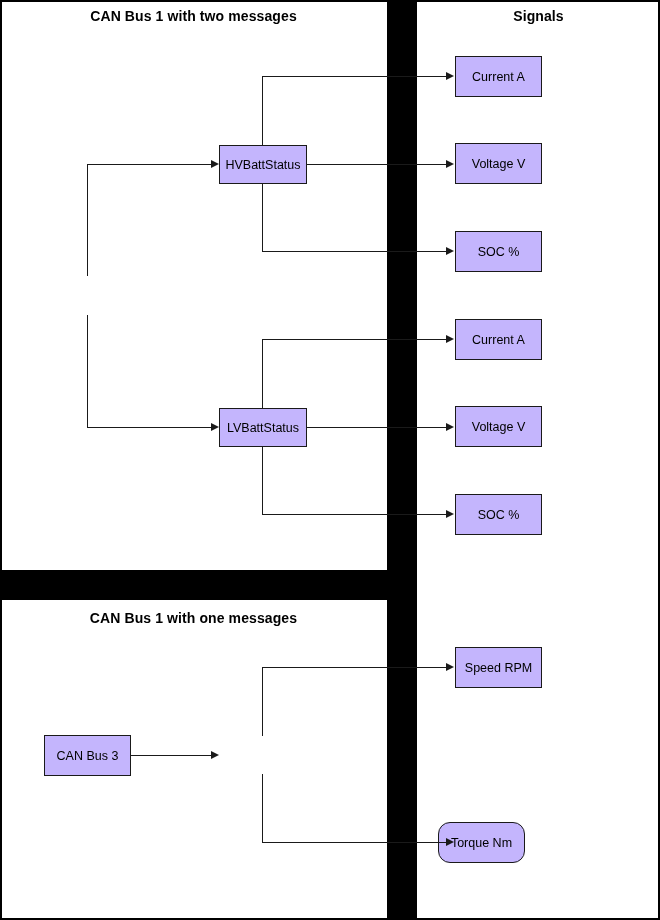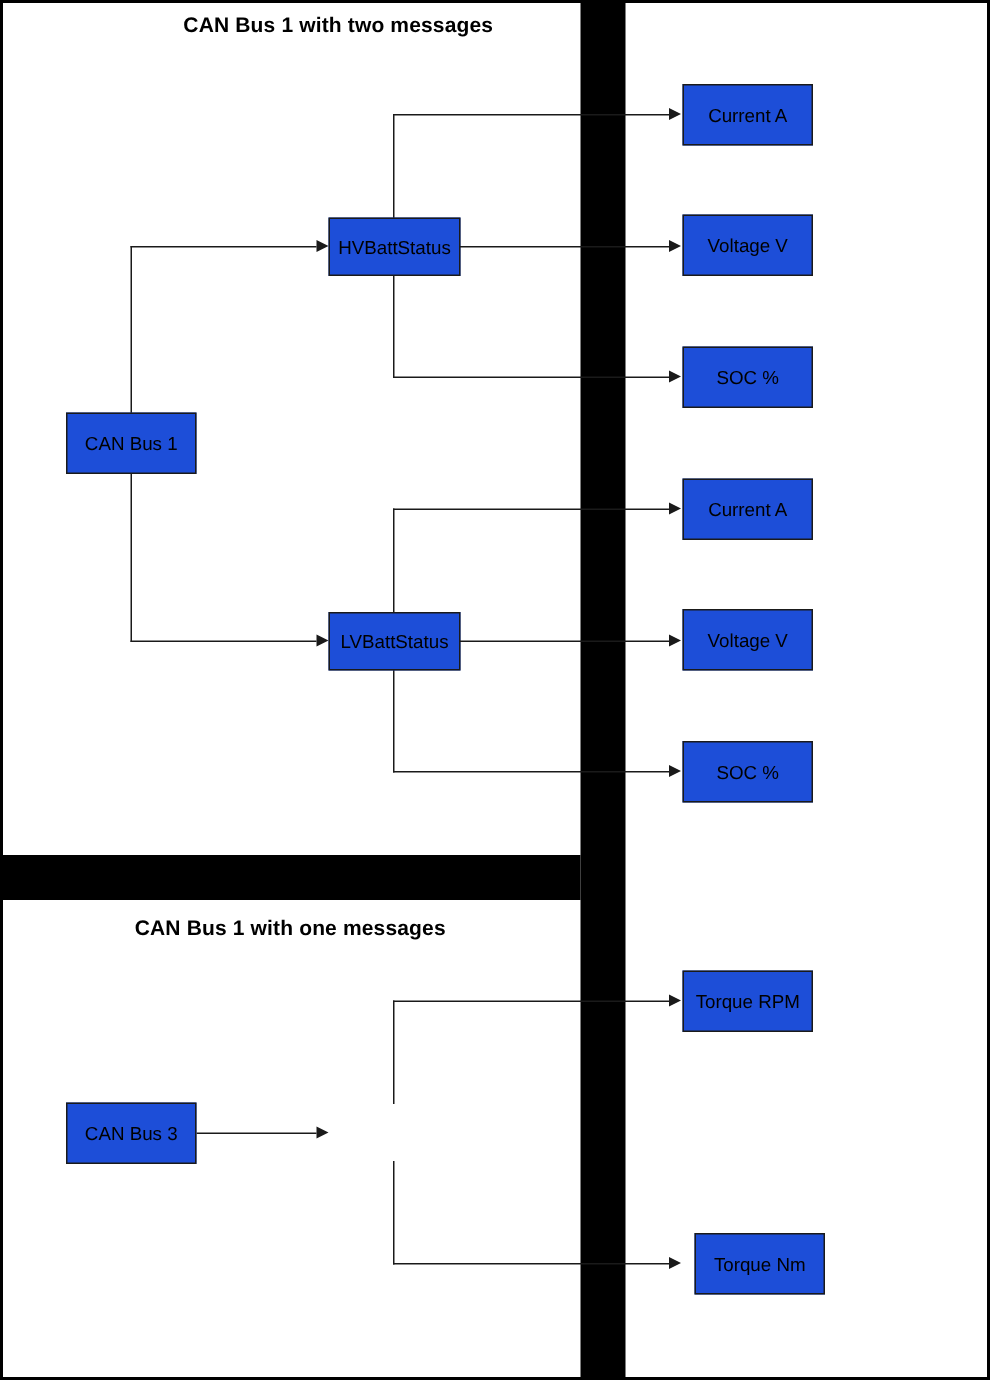--- a/index.html
+++ b/index.html
@@ -29,29 +29,29 @@
   
   .panel-title{
     position:absolute;
     font-size:14px;
     font-weight:bold;
     color:#000000;
     text-align:center;
     white-space:nowrap;
     letter-spacing:0.1px;
   }
-  #title-bus1{left:0px;top:8px;width:387px;margin-left:32px;}
+  #title-bus1{left:0px;top:8px;width:387px;}
   #title-bus2{left:0px;top:610px;width:387px;}
   #title-signals{left:417px;top:8px;width:243px;}
 
   
   .node{
     position:absolute;
     box-sizing:border-box;
-    background:#1d4ed8;
+    background:#c4b5fd;
     border:1.4px solid #1a1a1a;
     color:#000000;
     font-size:12.5px;
     display:flex;
     align-items:center;
     justify-content:center;
     text-align:center;
     white-space:nowrap;
     z-index:6;
   }
@@ -79,20 +79,21 @@
 </head>
 <body>
 
 <div id="stage">
 
   <div class="bar" id="bar-vertical"></div>
   <div class="bar" id="bar-horizontal"></div>
 
   <div class="panel-title" id="title-bus1">CAN Bus 1 with two messages</div>
   <div class="panel-title" id="title-bus2">CAN Bus 1 with one messages</div>
+  <div class="panel-title" id="title-signals">Signals</div>
 
   <div class="ln v" style="left:87px; top:164px; width:1.4px; height:112px;"></div>
   <div class="ln v" style="left:87px; top:315px; width:1.4px; height:113px;"></div>
   <div class="ln h" style="left:87px; top:164px; width:124px;"></div>
   <div class="ln h" style="left:87px; top:427px; width:124px;"></div>
   <div class="arrow" style="left:211px; top:160px;"></div>
   <div class="arrow" style="left:211px; top:423px;"></div>
 
   <div class="ln v" style="left:262px; top:76px; height:70px;"></div>
   <div class="ln v" style="left:262px; top:183px; height:69px;"></div>
@@ -115,23 +116,20 @@
   <div class="ln h" style="left:131px; top:755px; width:80px;"></div>
   <div class="arrow" style="left:211px; top:751px;"></div>
 
   <div class="ln v" style="left:262px; top:667px; height:69px;"></div>
   <div class="ln v" style="left:262px; top:774px; height:69px;"></div>
   <div class="ln h over" style="left:262px; top:667px; width:185px;"></div>
   <div class="ln h over" style="left:262px; top:842px; width:185px;"></div>
   <div class="arrow" style="left:446px; top:663px;"></div>
   <div class="arrow" style="left:446px; top:838px;"></div>
 
-  <div class="node bus" style="left:44px; top:275px;">
-    <span>CAN Bus 1</span>
-  </div>
   <div class="node bus" style="left:44px; top:735px;">
     <span>CAN Bus 3</span>
   </div>
 
   <div class="node msg" style="left:219px; top:408px;">
     <span>LVBattStatus</span>
   </div>
   <div class="node msg" style="left:219px; top:145px;">
     <span>HVBattStatus</span>
   </div>
@@ -148,21 +146,21 @@
   <div class="node sig" style="left:455px; top:319px;">
     <span>Current A</span>
   </div>
   <div class="node sig" style="left:455px; top:406px;">
     <span>Voltage V</span>
   </div>
   <div class="node sig" style="left:455px; top:494px;">
     <span>SOC %</span>
   </div>
   <div class="node sig" style="left:455px; top:647px;">
-    <span>Torque RPM</span>
+    <span>Speed RPM</span>
   </div>
-  <div class="node sig" style="left:463px; top:822px;">
+  <div class="node sig" style="left:438px; top:822px;border-radius:12px;">
     <span>Torque Nm</span>
   </div>
 
   <div id="outer-border"></div>
 
 </div>
 
 </body></html>

